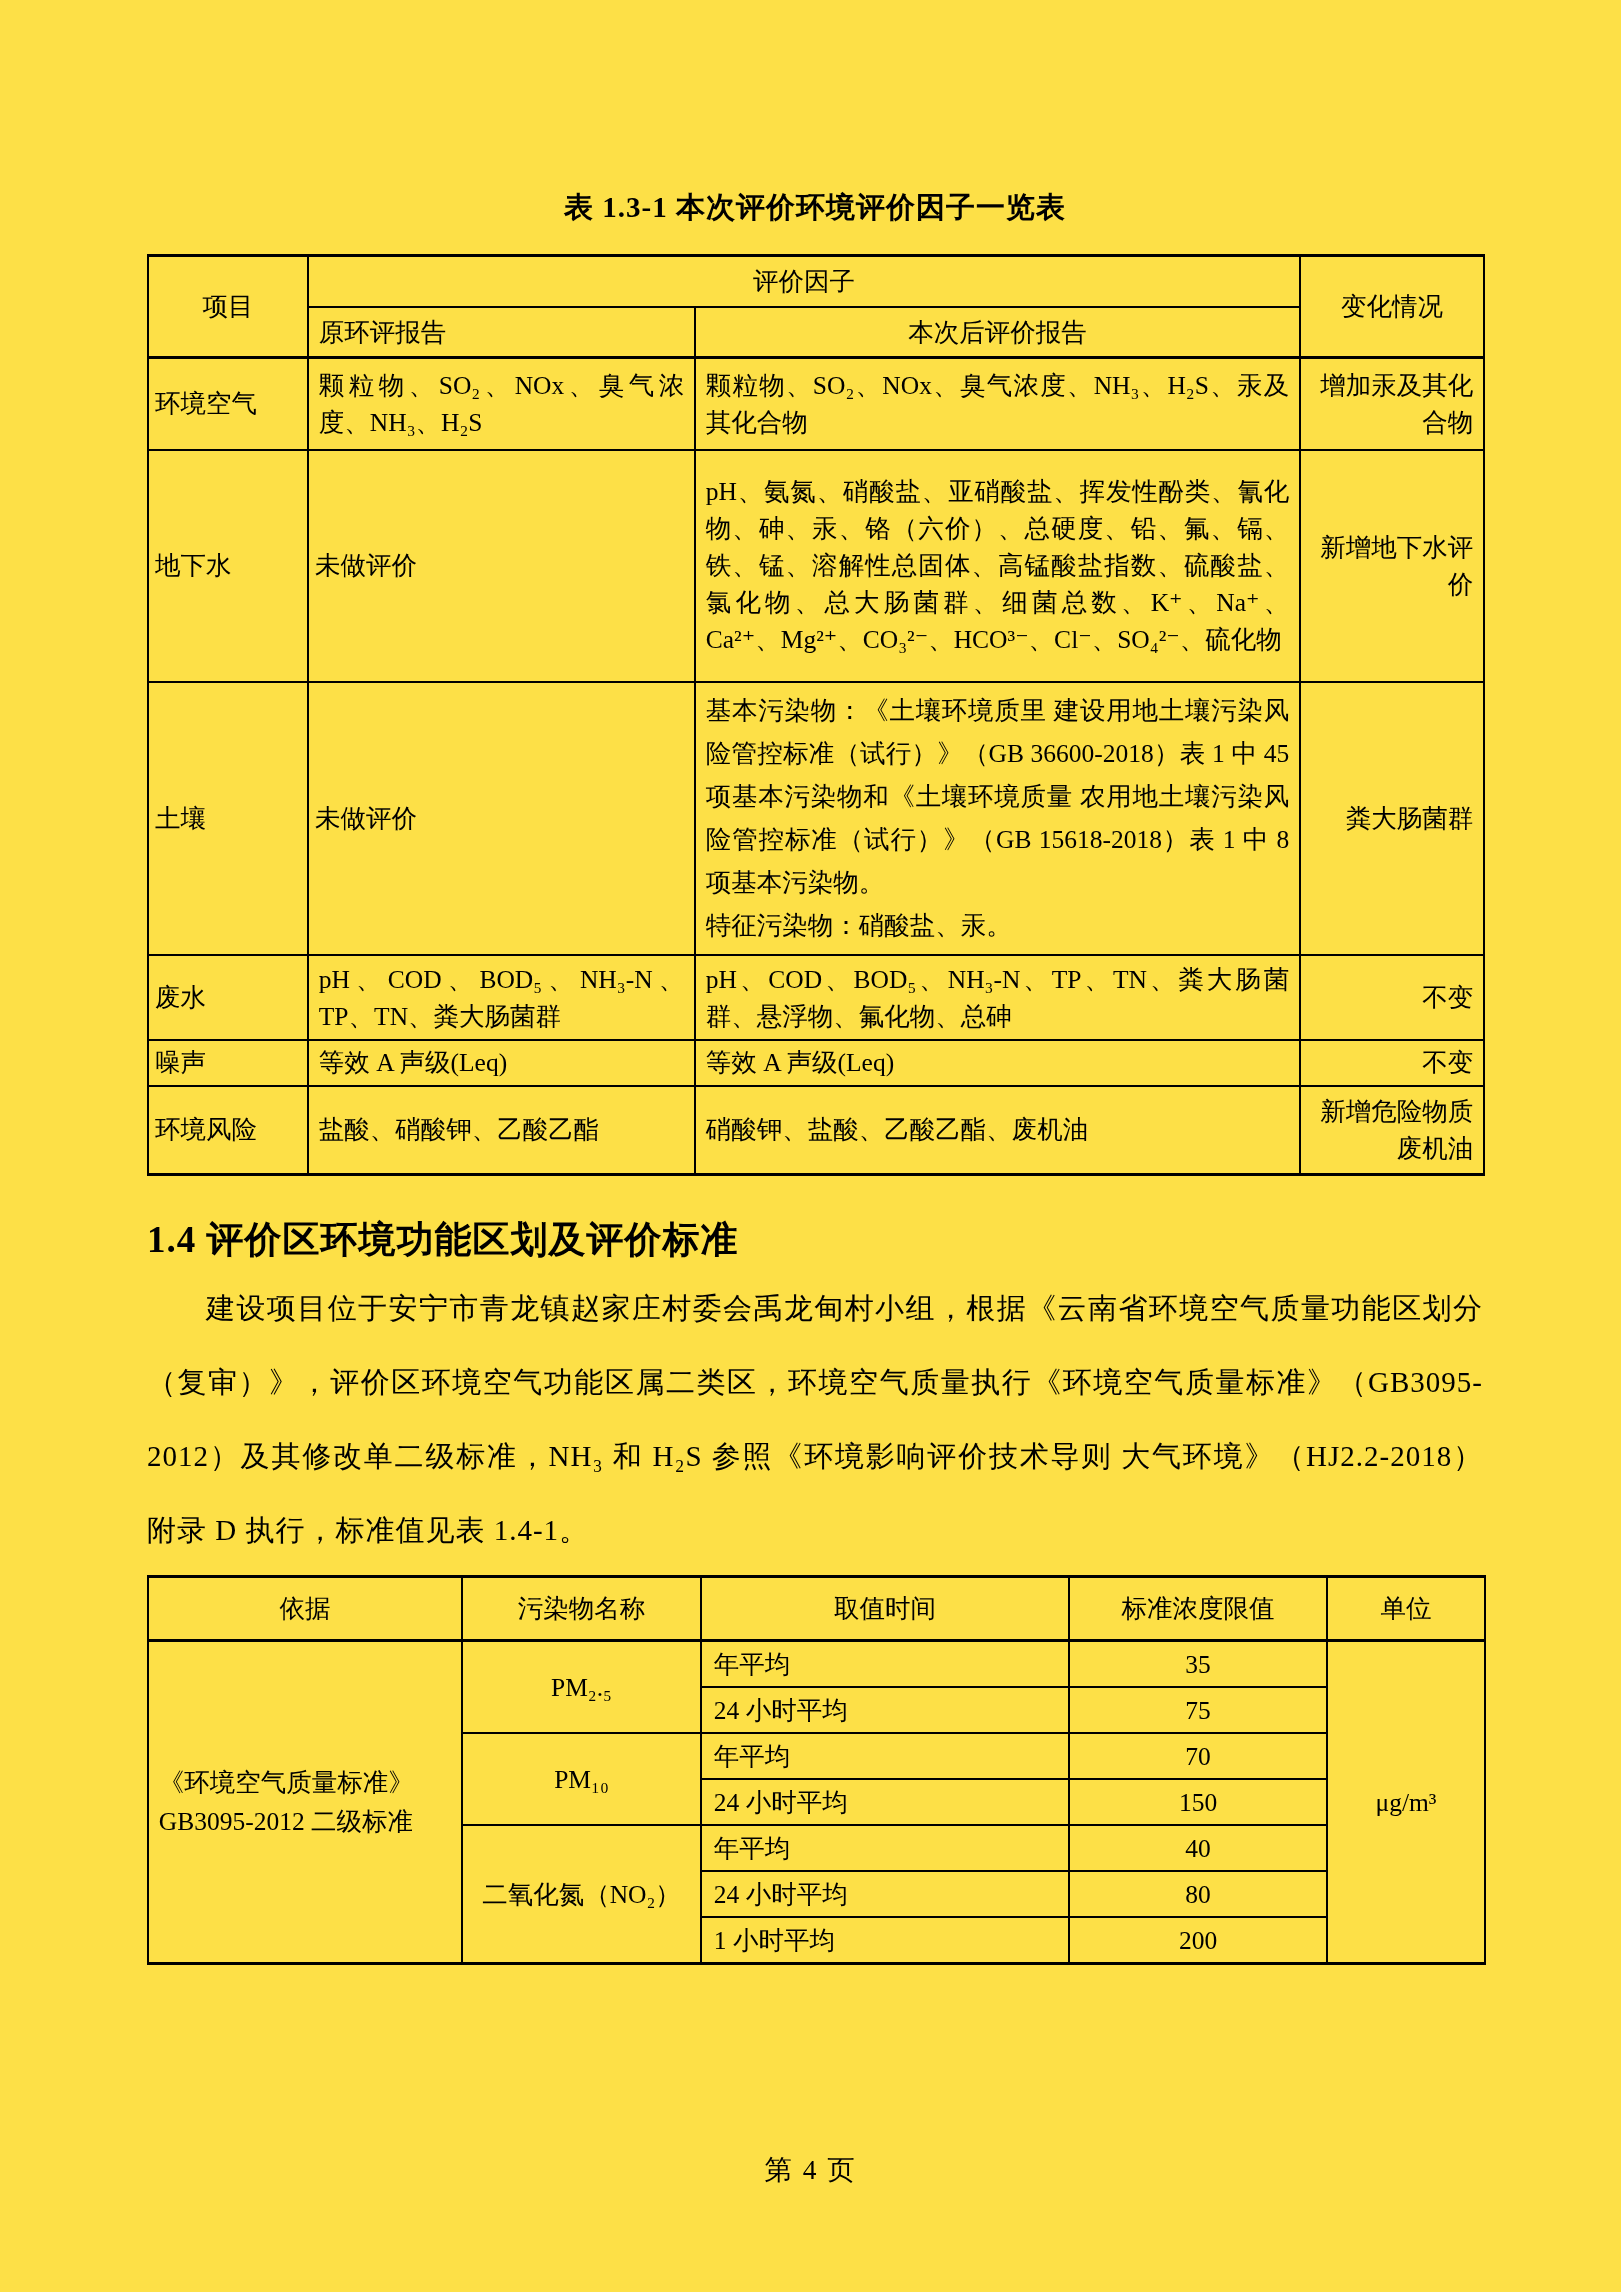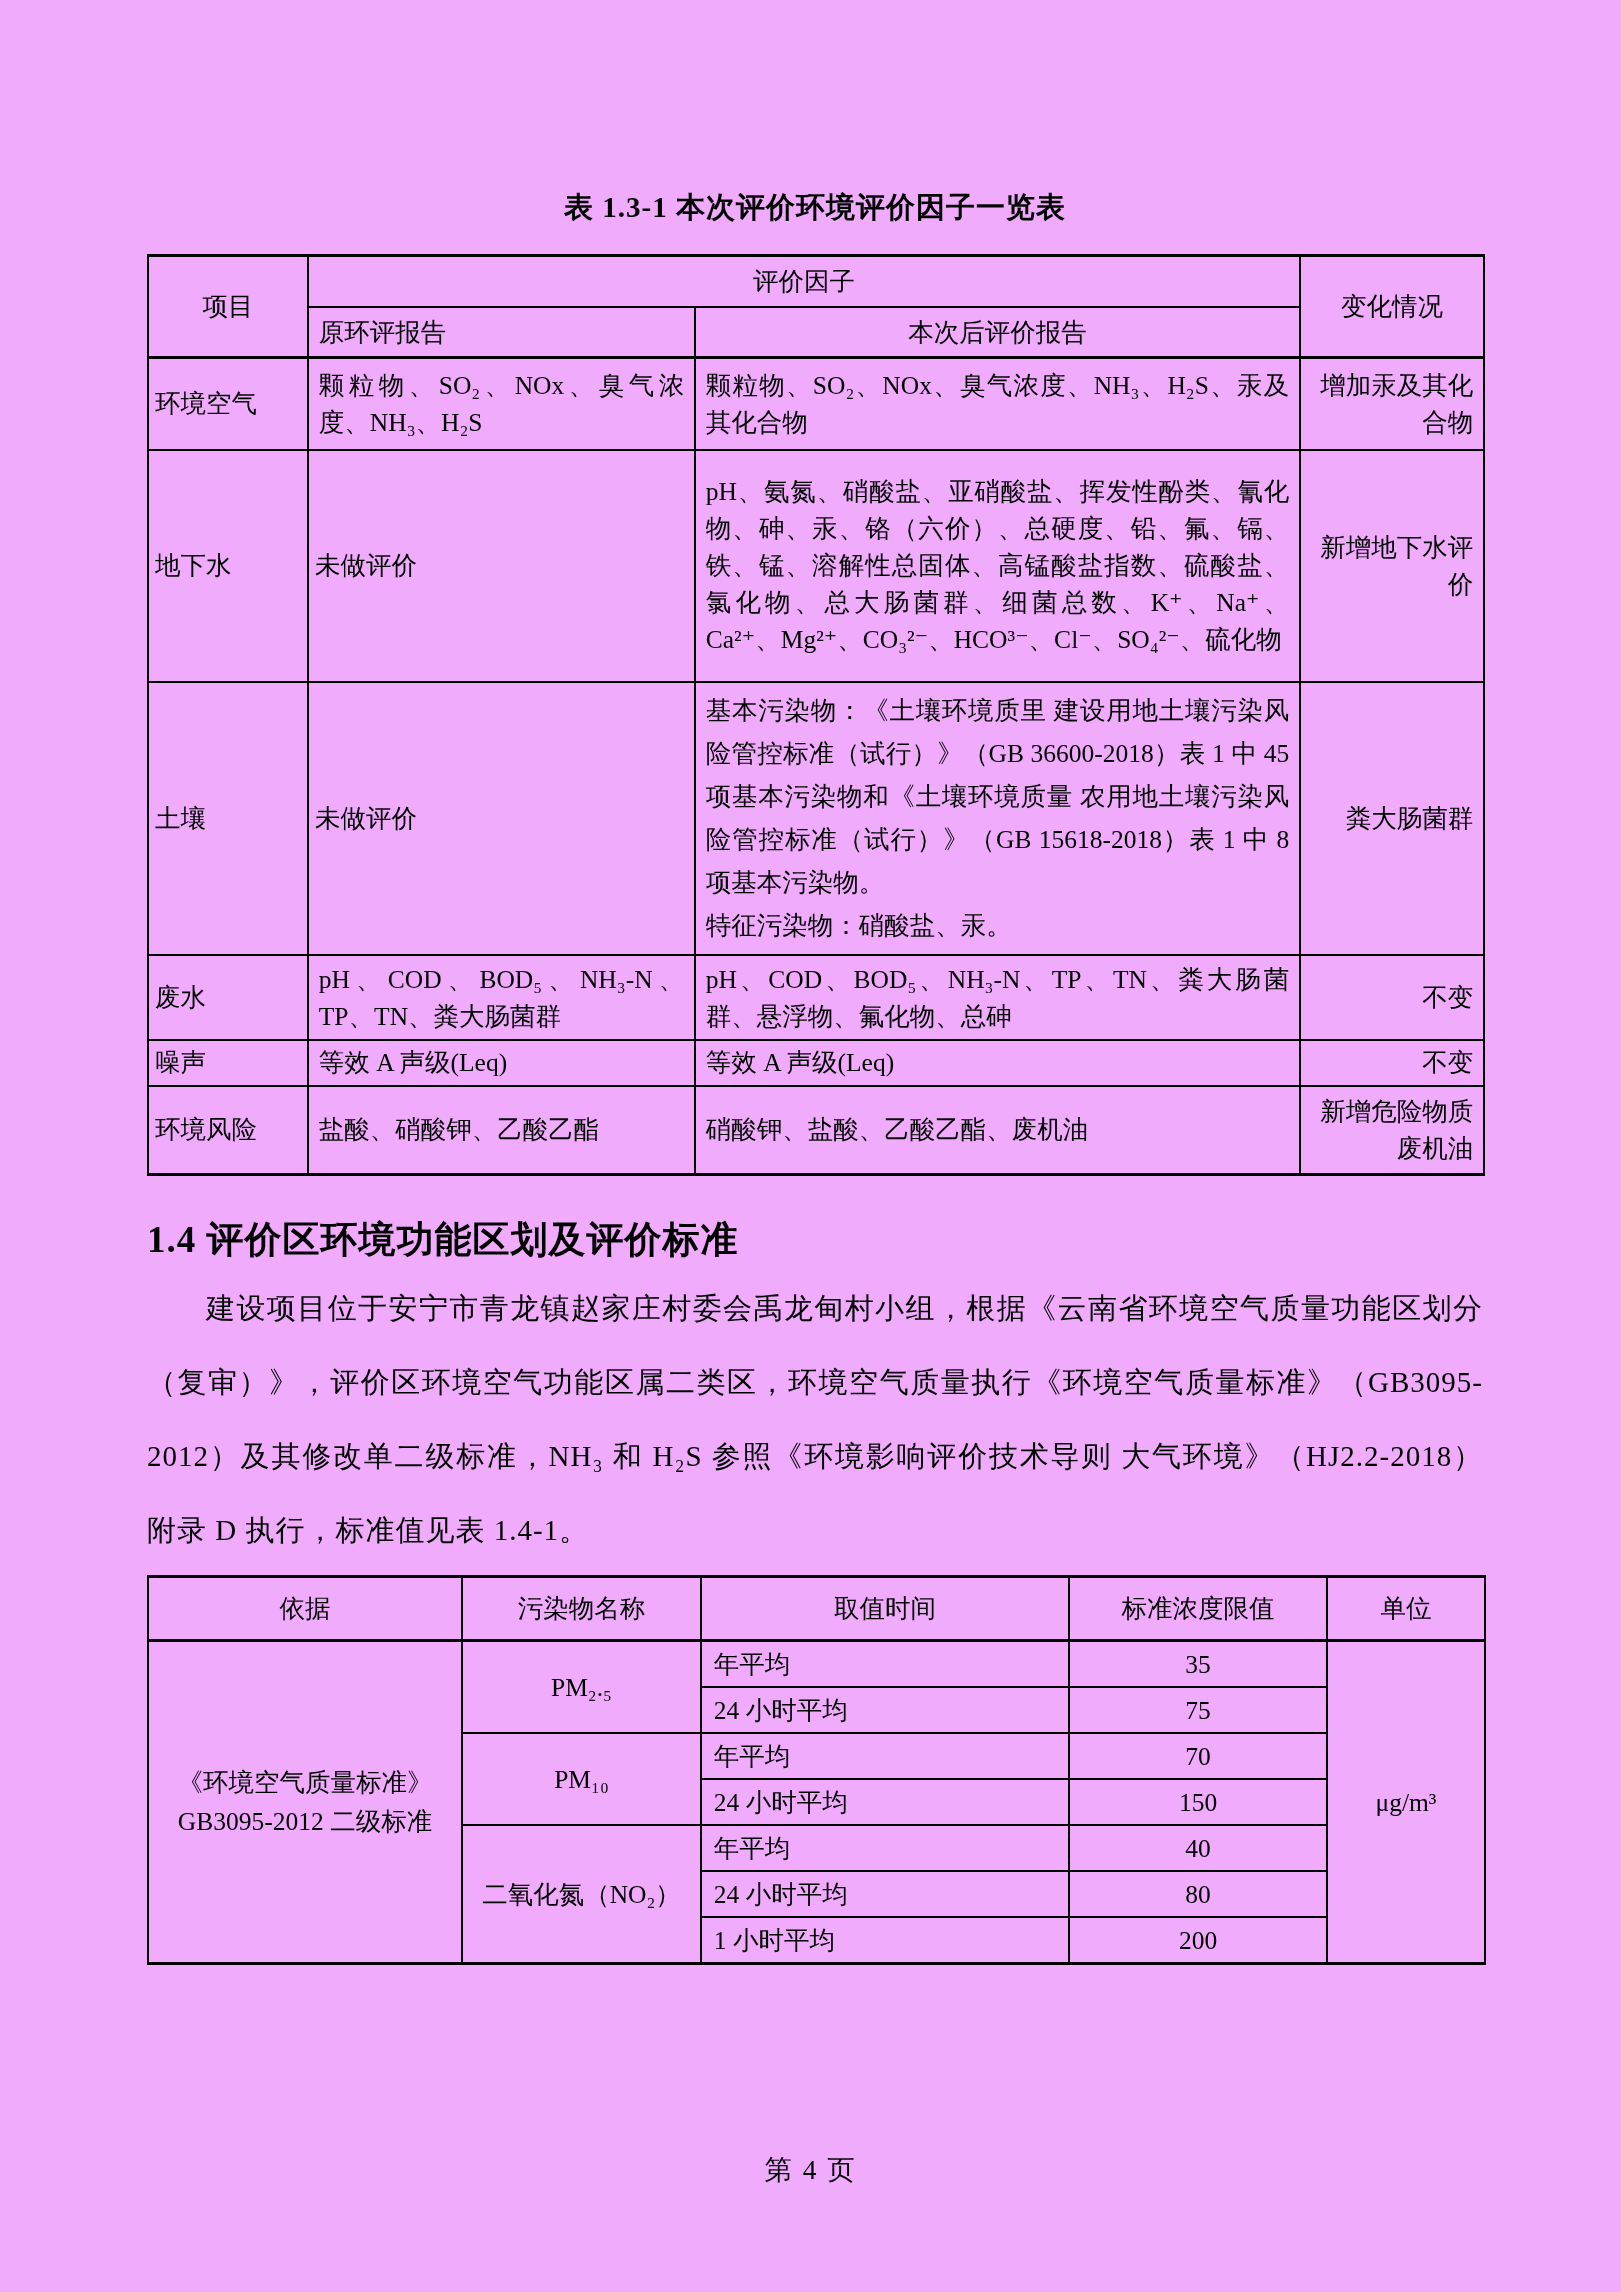--- a/index.html
+++ b/index.html
@@ -1,19 +1,19 @@
 <!DOCTYPE html>
 <html><head>
 <meta charset="utf-8">
 <style>
   html,body{margin:0;padding:0;background:#ffffff;}
   .page{
     position:relative;
     width:1621px;height:2293px;
-    background:#f0abfc;color:#000000;
+    background:#fde047;color:#000000;
     font-family:"Liberation Serif","DejaVu Serif",serif;
     overflow:hidden;
   }
   .content{position:absolute;left:147px;top:0;width:1336px;}
 
   .table-title{
     margin-top:188px;
     font-size:29px;font-weight:bold;text-align:center;
     line-height:39px;letter-spacing:1px;
   }
@@ -56,21 +56,21 @@
     font-size:29px;line-height:74px;
     text-align:justify;text-justify:inter-ideograph;
     text-indent:59px;letter-spacing:1px;
   }
 
   
   .t2 th{height:53px;text-align:center;border-bottom:3.9px solid #000;}
   .t2 td{height:40px;padding:2px 9.8px;}
   .t2 .c{text-align:center;}
   .t2 .time{text-align:left;padding-left:11.8px;border-radius:17px;}
-  .t2 .basis{text-align:center;line-height:39px;}
+  .t2 .basis{text-align:left;line-height:39px;}
 
   .footer{
     position:absolute;top:2152px;left:0;width:100%;
     text-align:center;font-size:27.4px;letter-spacing:2px;
   }
 </style>
 </head>
 <body>
 
 <div class="page">

